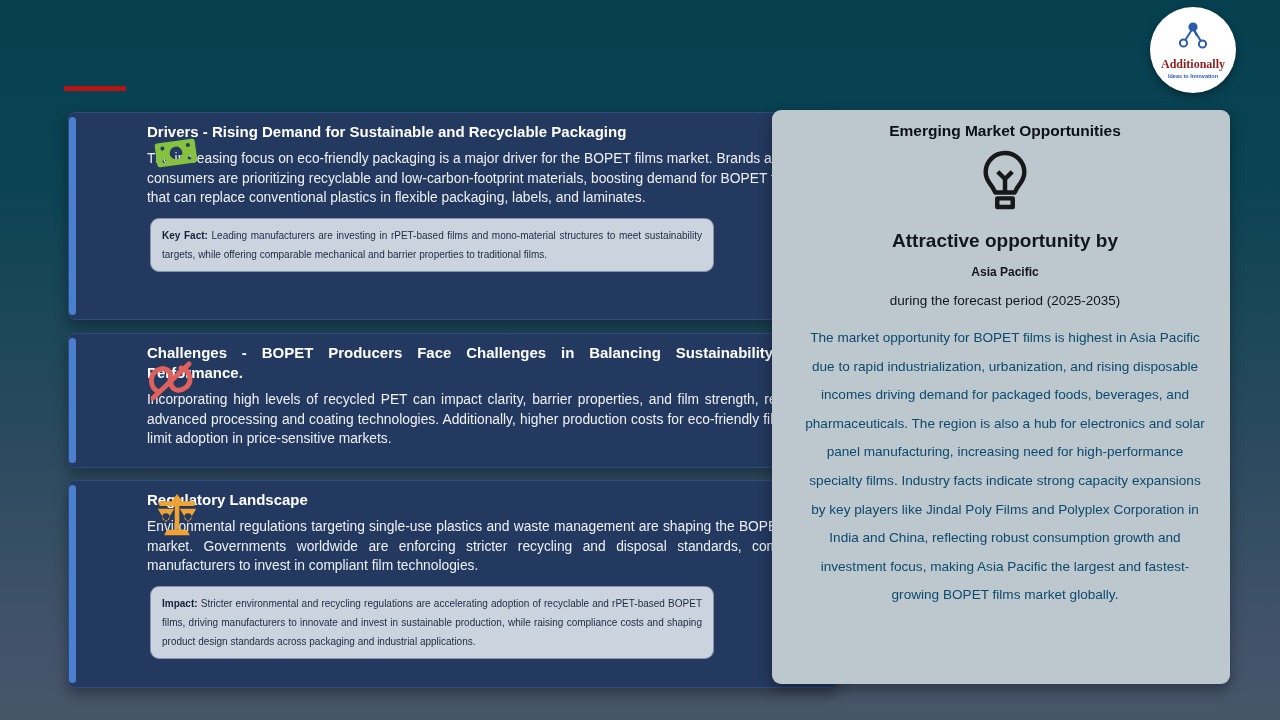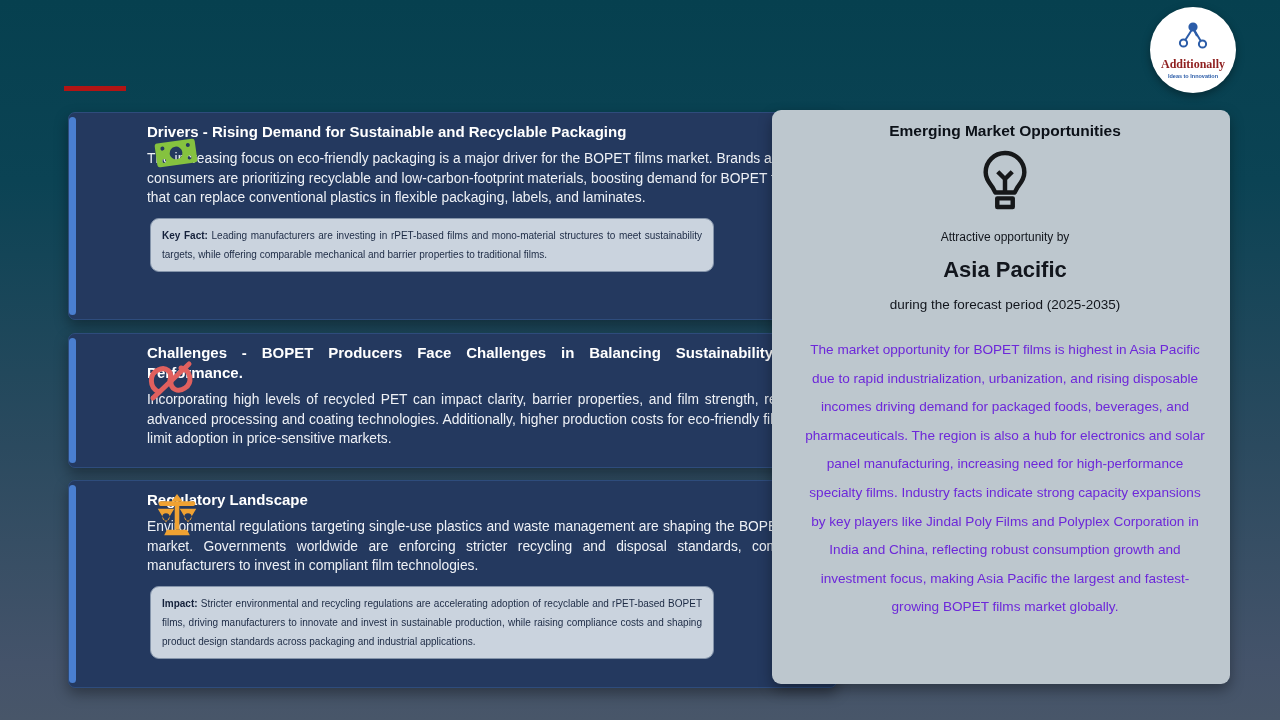--- a/index.html
+++ b/index.html
@@ -56,26 +56,26 @@
 
   
   .opp {
     position:absolute; left:772px; top:110px; width:458px; height:574px;
     background:#bdc7ce; border-radius:9px; box-shadow:0 6px 14px rgba(0,0,0,.35);
     text-align:center; color:#12161d;padding-left:8px;
   }
   .opp-title { margin-top:12px; font-size:15.5px; font-weight:bold; color:#0c1118; }
   .opp-bulb { margin-top:8px; }
   .opp-value { margin-top:4px; font-size:20px; font-weight:bold; }
-  .opp-sub { margin-top:14px; font-size:12px; }
-  .opp-region { margin-top:13px; font-size:22px; font-weight:bold;text-align:center; }
+  .opp-sub { margin-top:14px; font-size:19px;font-weight:bold; }
+  .opp-region { margin-top:13px; font-size:12px; font-weight:bold;text-align:center; }
   .opp-period { margin-top:14px; font-size:13.5px; }
   .opp-desc {
-    margin-top:24px; padding:0 22px; font-size:13.6px; line-height:28.6px;
-    color:#6d28d9; text-align:center;
+    margin-top:16px; padding:0 22px; font-size:13.6px; line-height:28.6px;
+    color:#0c4a6e; text-align:center;
   }
 </style>
 </head>
 <body>
 
 <div class="slide">
 
   <div class="title-underline"></div>
 
   <div class="logo">

